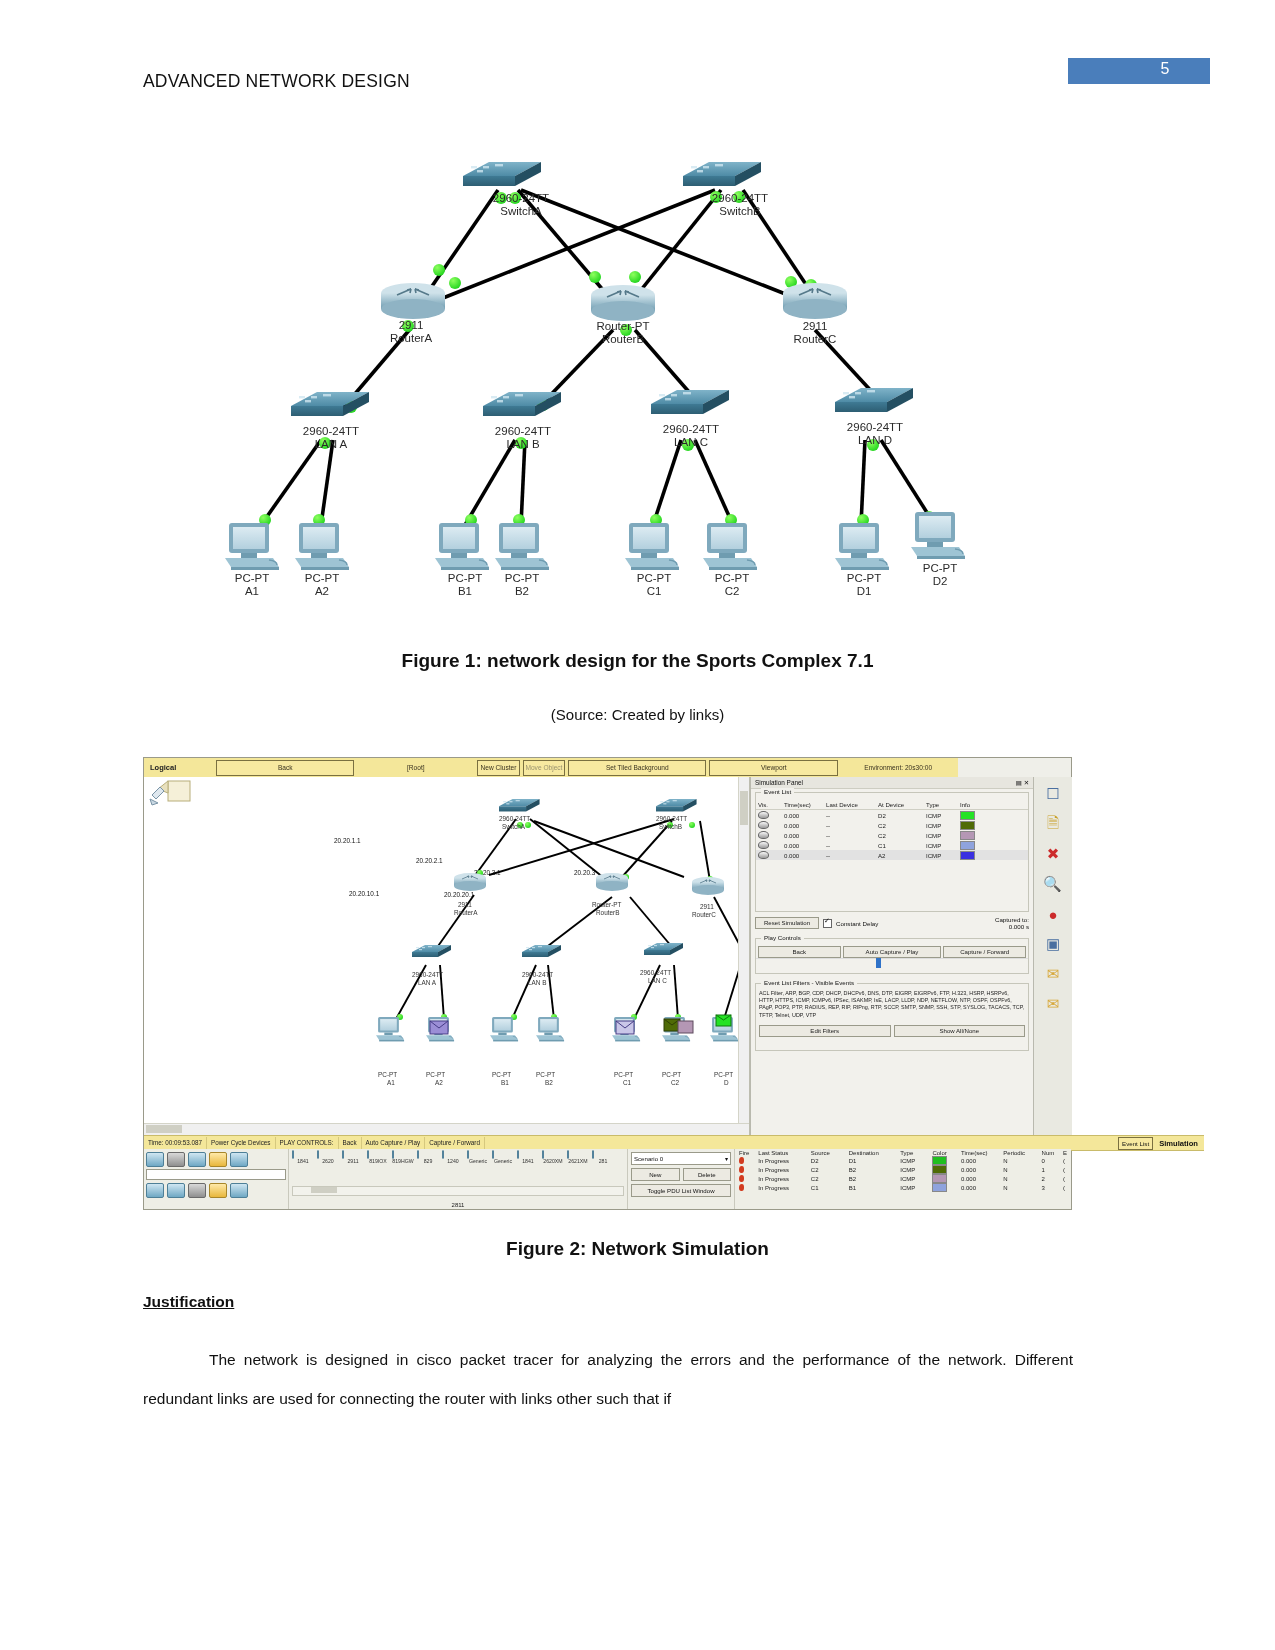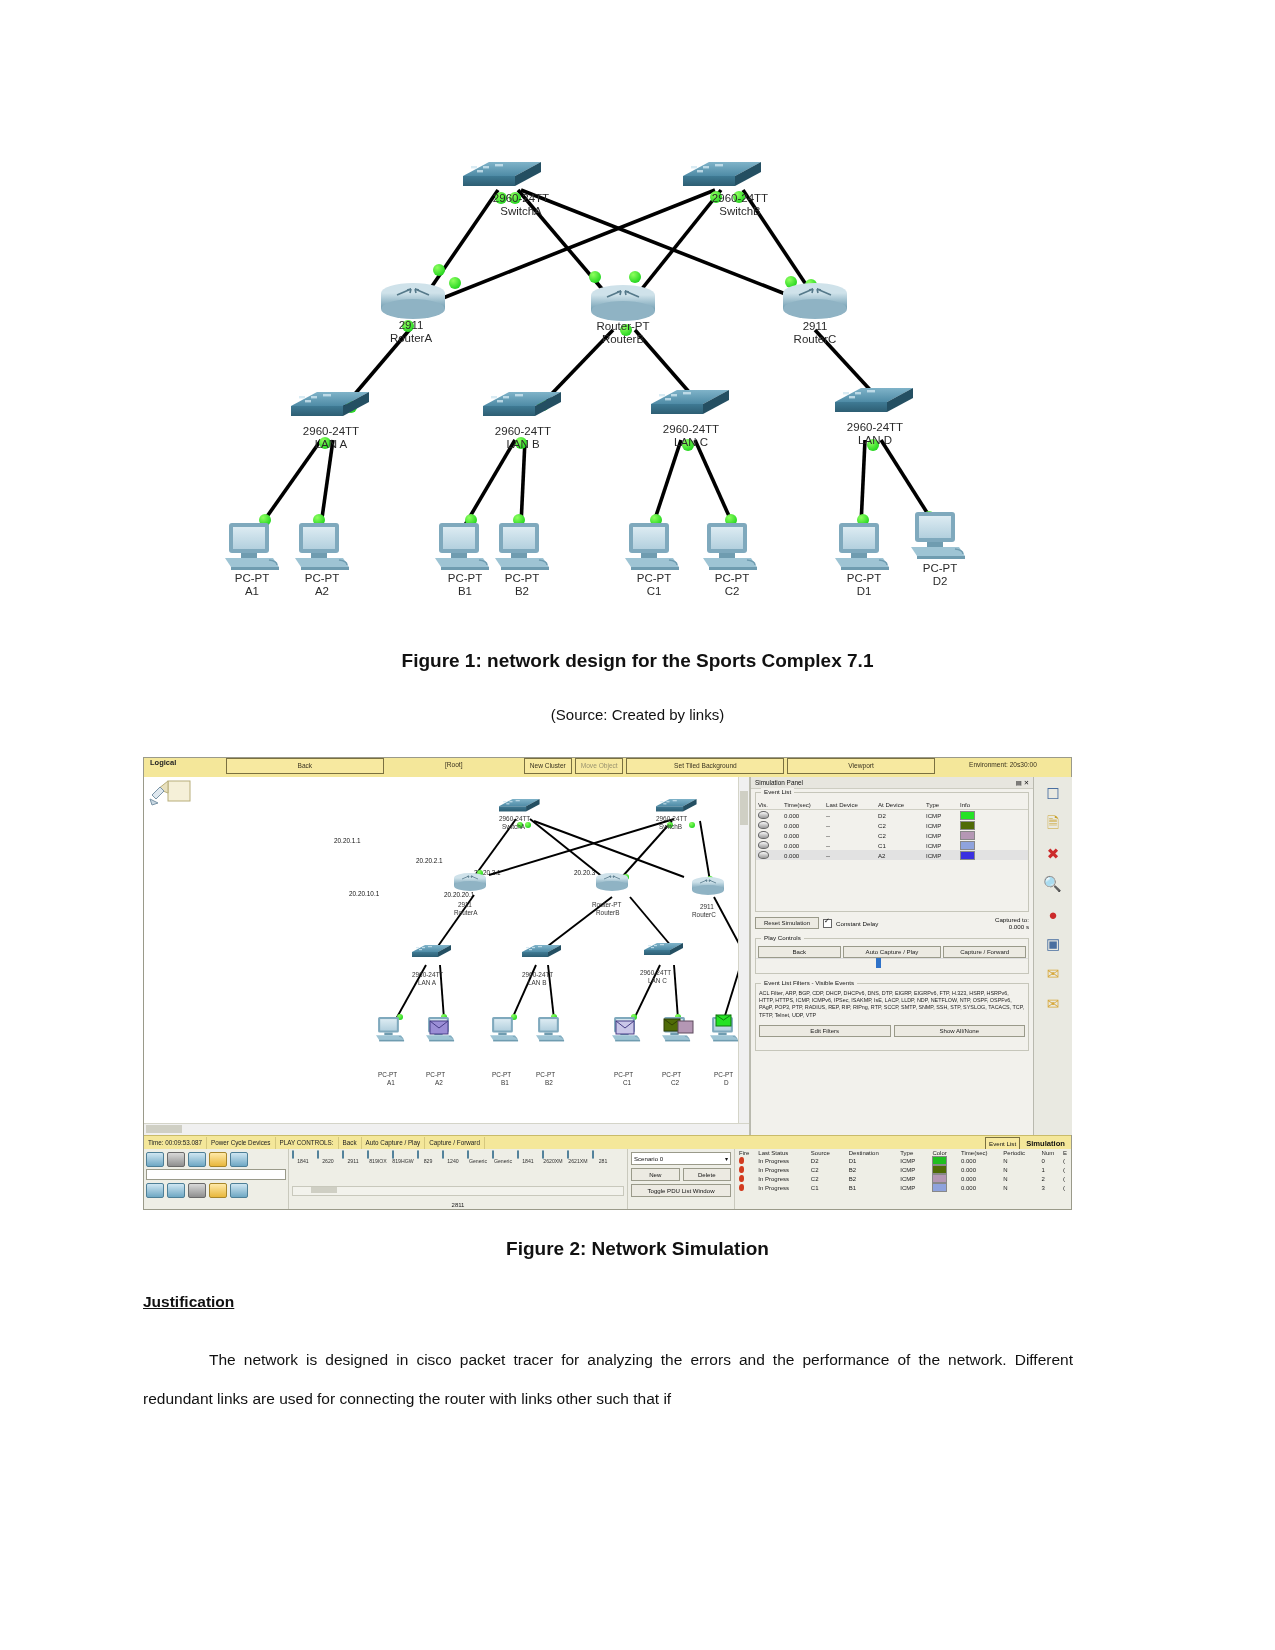--- a/index.html
+++ b/index.html
@@ -21,22 +21,22 @@
   .fig1 svg{display:block;}
   .nlabel{font-family:"Liberation Sans",sans-serif;font-size:11.5px;fill:#2a2a2a;text-anchor:middle;}
 
   .cap{position:absolute;width:1275px;text-align:center;}
   .cap-bold{font-size:19px;font-weight:bold;color:#111;}
   .cap-plain{font-size:15px;color:#111;}
 
   
   .pt{position:absolute;left:143px;top:757px;width:929px;height:453px;background:#efefe9;
       border:1px solid #9a9a8a;box-sizing:border-box;font-size:6.2px;color:#111;}
-  .pt-toolbar{position:absolute;left:0;top:0;width:927px;height:19px;background:#f4e79a;
-              border-bottom:1px solid #c9bb6a;display:flex;align-items:flex-start;}
+  .pt-toolbar{position:absolute;left:0;top:0;width:814px;height:19px;background:#f4e79a;
+              border-bottom:1px solid #c9bb6a;display:flex;align-items:center;}
   .pt-toolbar .tb-logical{width:85px;padding-left:6px;font-weight:bold;font-size:7.5px;color:#222;}
   .tb-btn{height:14px;line-height:14px;text-align:center;background:#f7e9a0;
           border:1px solid #7a7040;margin-right:3px;color:#3a3320;font-size:6.6px;}
   .tb-btn.flat{border:none;background:transparent;}
   .tb-dim{color:#9b9470;}
 
   .pt-body{position:absolute;left:0;top:19px;width:927px;height:358px;background:#fff;}
   .canvas{position:absolute;left:0;top:0;width:605px;height:358px;background:#fff;
           border-right:1px solid #bdbdb0;overflow:hidden;}
   .canvas-tools{position:absolute;left:2px;top:2px;width:52px;height:36px;}
@@ -63,21 +63,21 @@
            border:1px solid #9a9a8a;font-size:6.1px;color:#222;}
   .slider{position:relative;height:8px;background:#f2f1ec;border-top:1px solid #ddd;}
   .slider .knob{position:absolute;left:44%;top:-1px;width:5px;height:10px;background:#2f72c8;}
   .filters{font-size:5.4px;line-height:7.2px;color:#222;padding:2px 3px;}
 
   .rightbar{position:absolute;left:889px;top:0;width:38px;height:358px;background:#e9e9e1;
             border-left:1px solid #b9b9ae;}
   .rb-ico{width:26px;height:26px;margin:4px auto 0 auto;display:flex;align-items:center;
           justify-content:center;font-size:15px;}
 
-  .pt-status{position:absolute;left:0;top:377px;width:927px;height:14px;background:#f4e79a;
+  .pt-status{position:absolute;left:0;top:377px;width:1060px;height:14px;background:#f4e79a;
              border-top:1px solid #c9bb6a;border-bottom:1px solid #c9bb6a;display:flex;align-items:center;}
   .st-seg{padding:0 4px;font-size:6.3px;color:#222;border-right:1px solid #d6c87e;height:12px;line-height:12px;}
   .st-right{margin-left:auto;display:flex;align-items:center;}
   .st-evtbtn{background:#f7e9a0;border:1px solid #7a7040;padding:0 3px;height:11px;line-height:11px;font-size:6.2px;}
   .st-sim{font-weight:bold;font-size:7.6px;padding:0 6px;}
 
   .pt-bottom{position:absolute;left:0;top:391px;width:927px;height:60px;background:#eeeee6;display:flex;}
   .devpal{width:140px;padding:3px 2px;}
   .dev-row{display:flex;gap:3px;margin-bottom:2px;}
   .dev-ico{width:16px;height:13px;border-radius:2px;
@@ -112,20 +112,25 @@
             text-decoration:underline;}
   .para{position:absolute;left:143px;width:930px;font-size:15.5px;line-height:39px;
         color:#111;text-align:justify;}
   .indent{text-indent:66px;}
 </style>
 </head>
 <body>
 
 <div class="page">
 
+  <div class="doc-header">
+    <div class="doc-title">ADVANCED NETWORK DESIGN</div>
+    <div class="page-num-box"></div>
+    <div class="page-num">5</div>
+  </div>
 
   <div class="fig1">
     <svg width="990" height="480" viewBox="0 0 990 480">
       <defs>
         <linearGradient id="swTop" x1="0" y1="0" x2="0" y2="1">
           <stop offset="0" stop-color="#7fb3c9"></stop>
             <stop offset="1" stop-color="#4e8ba6"></stop>
         </linearGradient>
         <linearGradient id="swSide" x1="0" y1="0" x2="0" y2="1">
           <stop offset="0" stop-color="#3f7a94"></stop>

